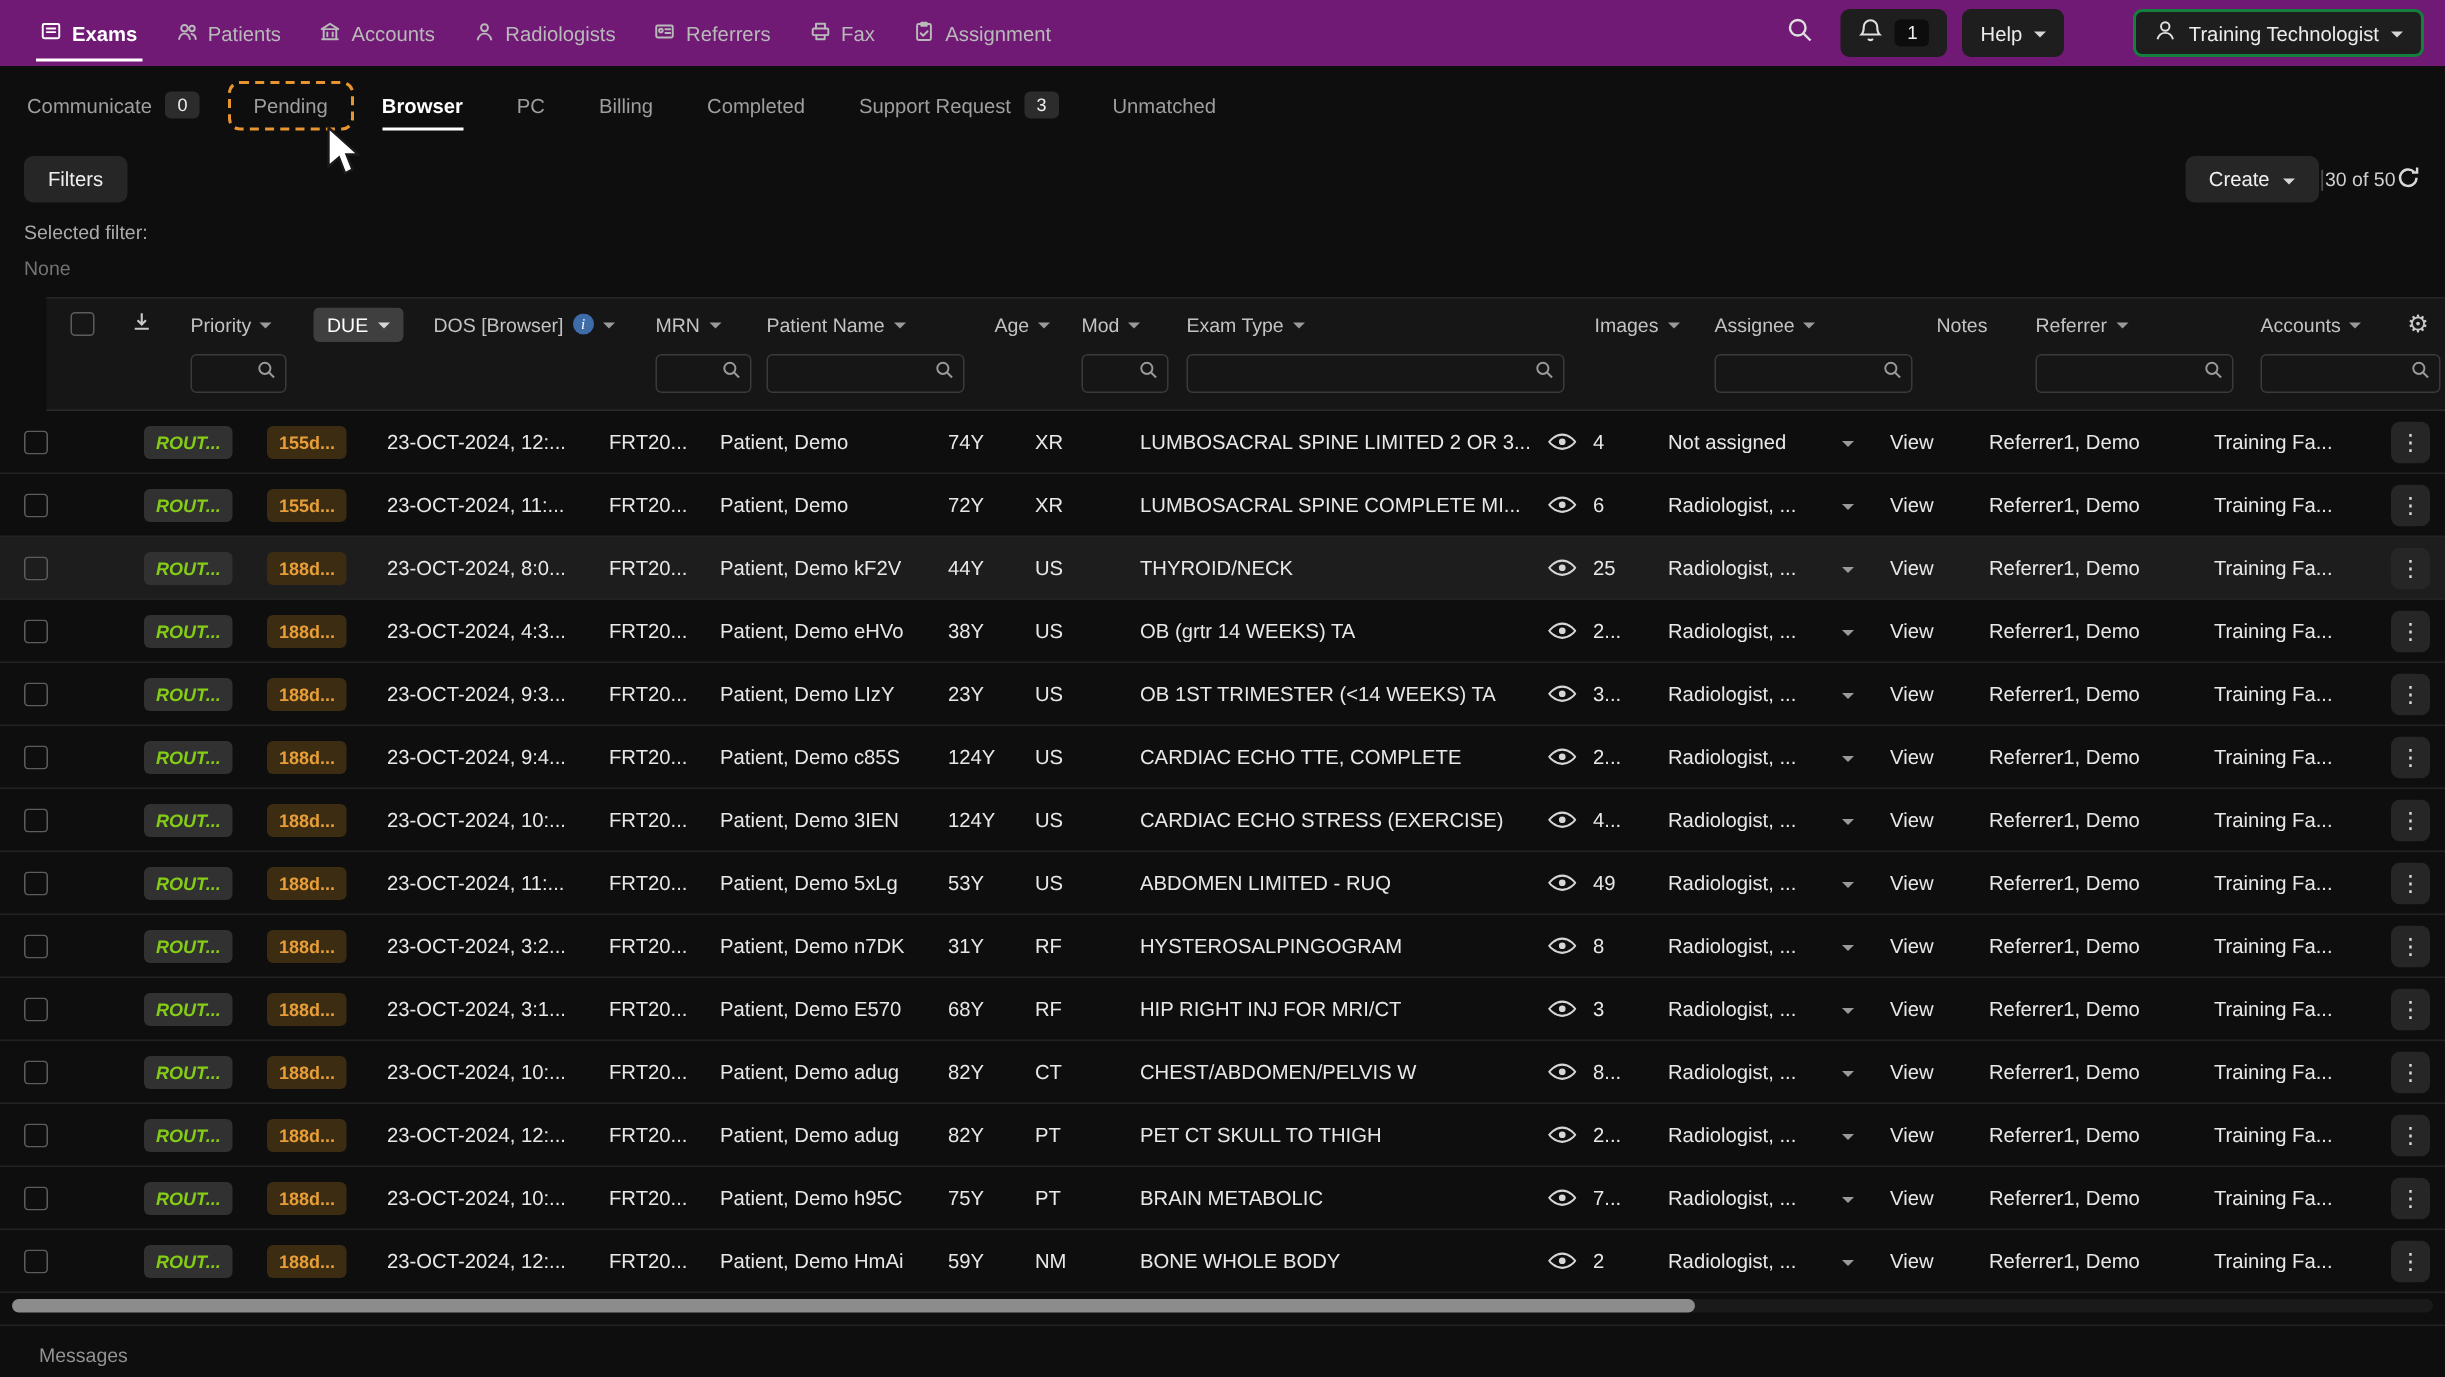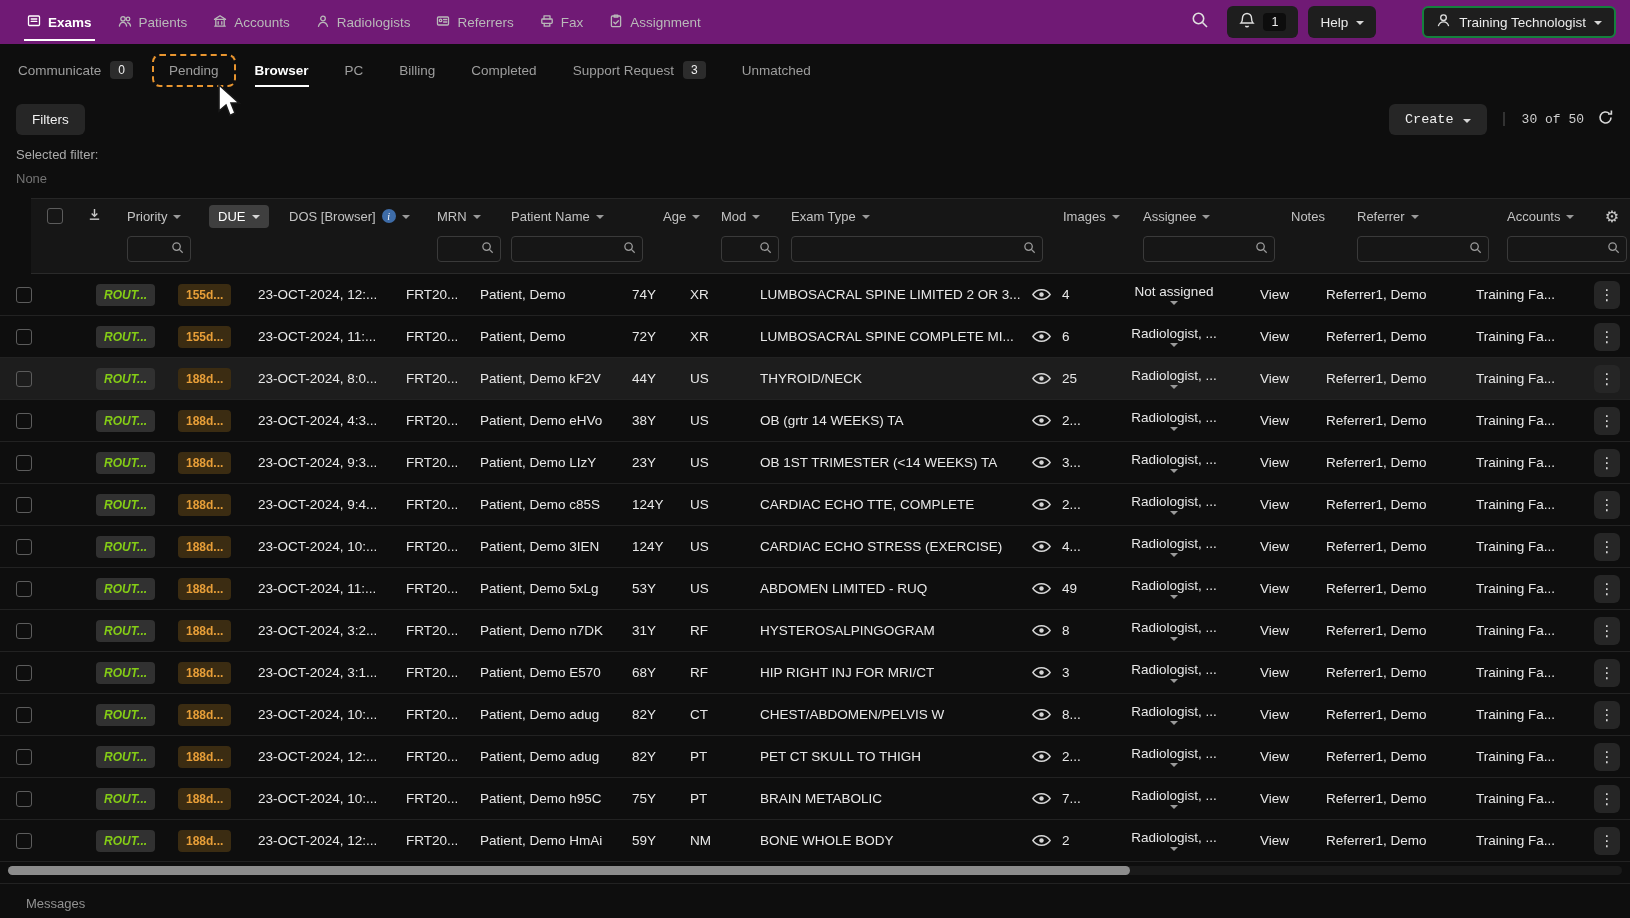--- a/index.html
+++ b/index.html
@@ -33,21 +33,21 @@
     position:relative; cursor:pointer; white-space:nowrap; }
   .tab-badge { background:#2c2c2c; color:#efefef; border-radius:4px; padding:2px 8px; font-size:12px; }
   .tab.active { color:#fff; font-weight:bold; }
   .tab.active::after { content:''; position:absolute; left:0; right:0; bottom:-9px; height:2px; background:#fff; }
   .tab.pending { border:2px dashed #e8952f; border-radius:8px; padding:7px 15px; margin:-9px -17px; }
 
   
   .toolbar { display:flex; align-items:center; justify-content:space-between; padding:8px 16px 10px; }
   .btn { background:#262626; color:#f0f0f0; font-size:13.5px; border-radius:6px; padding:8px 16px;
     display:flex; align-items:center; gap:9px; cursor:pointer; }
-  .toolbar-right { display:flex; align-items:center; gap:13px; color:#cfcfcf; font-size:13px;font-family:Liberation Mono, monospace; }
+  .toolbar-right { display:flex; align-items:center; color:#cfcfcf; font-size:13px; }
   .v-divider { color:#4a4a4a; font-size:15px; }
   .filter-status { padding:2px 16px 12px; font-size:13px; color:#ababab; display:flex; gap:9px;flex-direction:column; }
   .filter-status .val { color:#737373; }
 
   
   .grid { display:grid; align-items:center;
     grid-template-columns:48px 40px 82px 80px 148px 74px 152px 58px 70px 272px 80px 148px 66px 150px minmax(90px,1fr) 46px; }
   .thead { background:#161616; border-top:1px solid #262626; border-bottom:1px solid #2a2a2a; padding-bottom:8px;margin-left:31px; }
   .header-row { height:34px; color:#c3c3c3; font-size:13px; }
   .hcell { display:flex; align-items:center; gap:6px; padding-left:8px; cursor:pointer; white-space:nowrap; overflow:hidden; }
@@ -66,21 +66,21 @@
   .tbody {}
   .row { height:42px; border-bottom:1px solid #222; font-size:13.5px; background:transparent; }
   .row.row-highlight { background:#1d1d1d; }
   .cell { display:flex; align-items:center; padding-left:8px; overflow:hidden; white-space:nowrap; }
   .c-check { justify-content:center; padding-left:0; }
   .checkbox { width:16px; height:16px; border:1.5px solid #5c5c5c; border-radius:3px; display:inline-block; cursor:pointer; }
   .badge-priority { background:#313131; color:#84cc16; font-weight:bold; font-size:12px; border-radius:4px; padding:4px 8px;font-style:italic; }
   .badge-due { background:#3b2c12; color:#e79e38; font-weight:bold; font-size:12px; border-radius:4px; padding:4px 8px; }
   .c-images { gap:11px; }
   .c-images .eye { display:inline-flex; cursor:pointer; }
-  .c-assignee { justify-content:space-between; padding-right:16px; cursor:pointer;flex-direction:column; }
+  .c-assignee { justify-content:space-between; padding-right:16px; cursor:pointer; }
   .notes-link { cursor:pointer; }
   .c-menu { justify-content:center; padding-left:0; }
   .kebab { width:26px; height:28px; background:#262626; border-radius:6px; color:#dcdcdc;
     display:inline-flex; align-items:center; justify-content:center; font-size:15px; cursor:pointer; }
 
   
   .hscroll { margin:4px 8px 0; height:9px; background:#1a1a1a; border-radius:5px; position:relative; }
   .hscroll .thumb { position:absolute; left:0; top:0; height:9px; width:69.5%; background:#8c8c8c; border-radius:5px; cursor:grab; }
   .footer { border-top:1px solid #222; margin-top:8px; padding:12px 26px; font-size:13px; color:#929292; }
 

